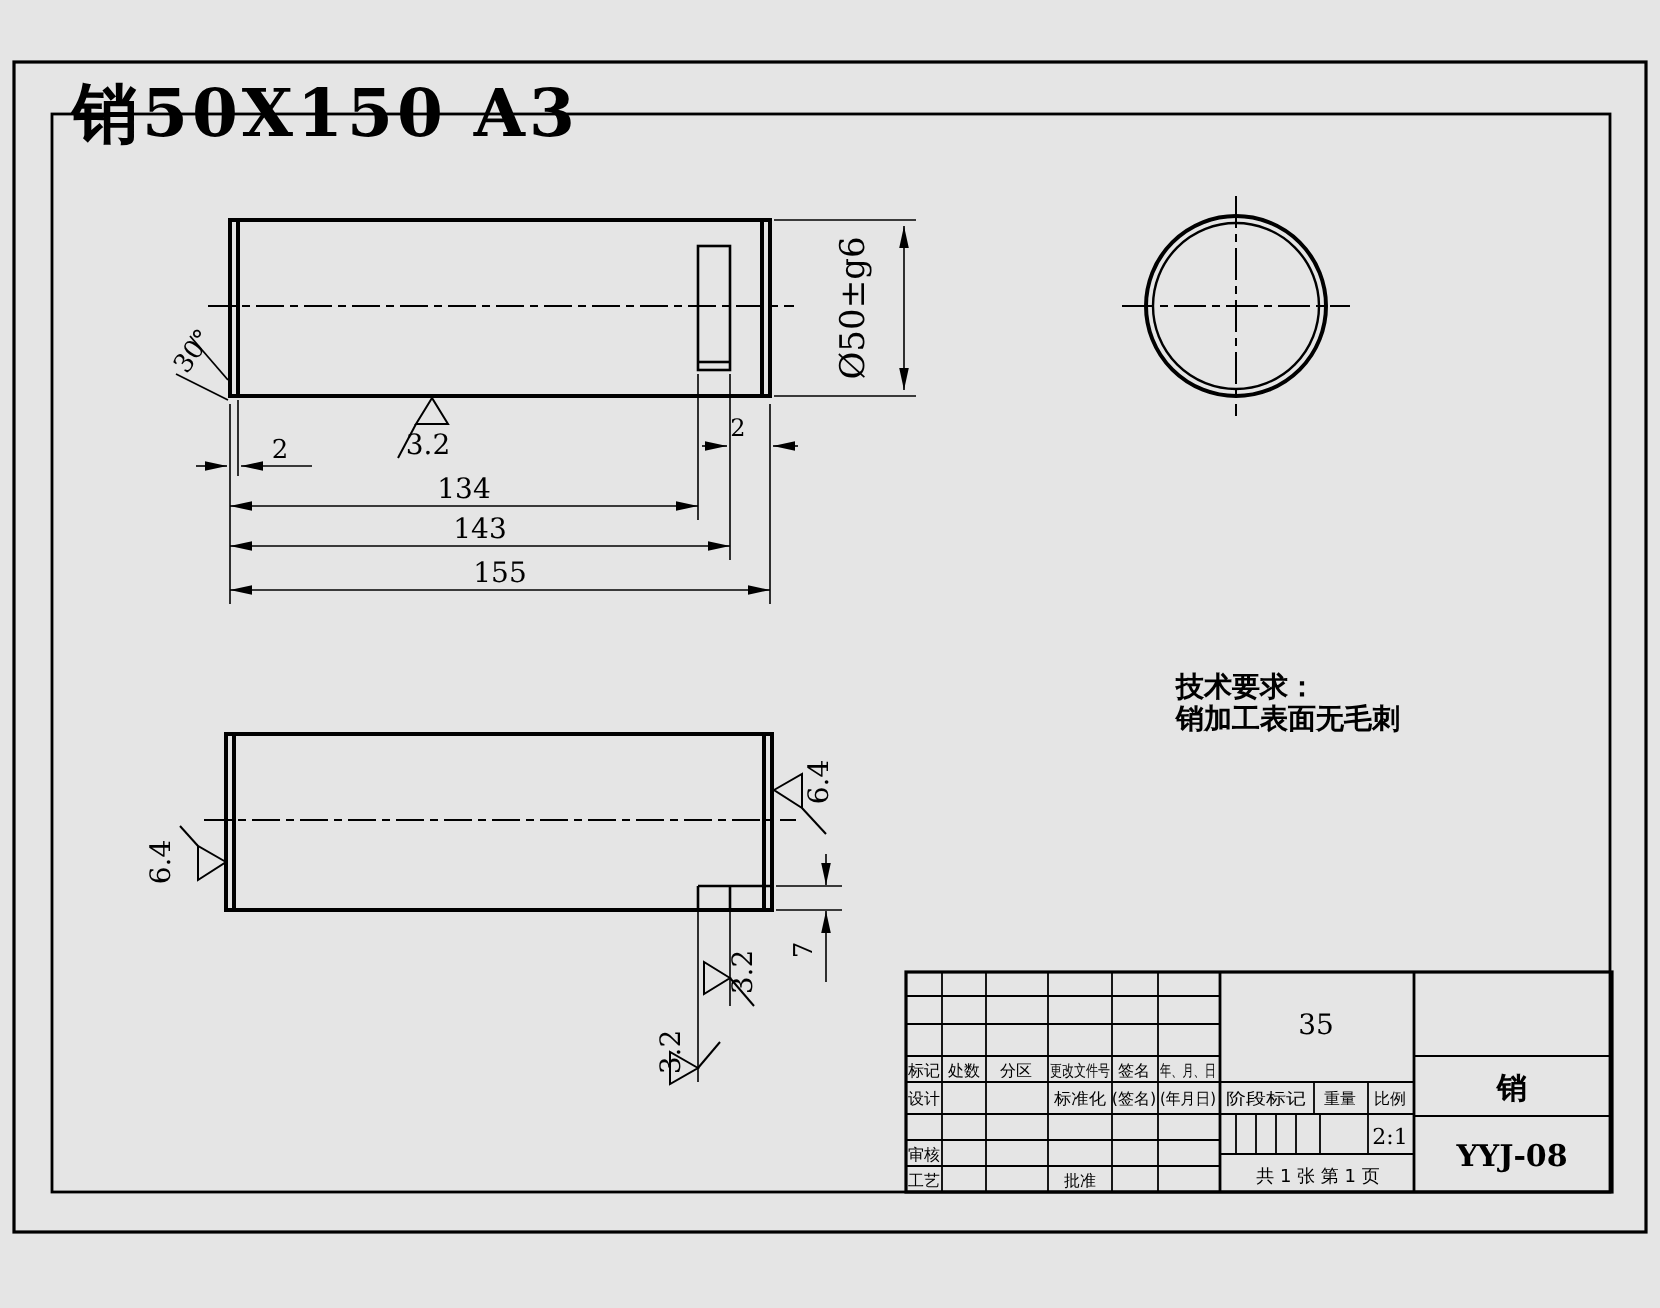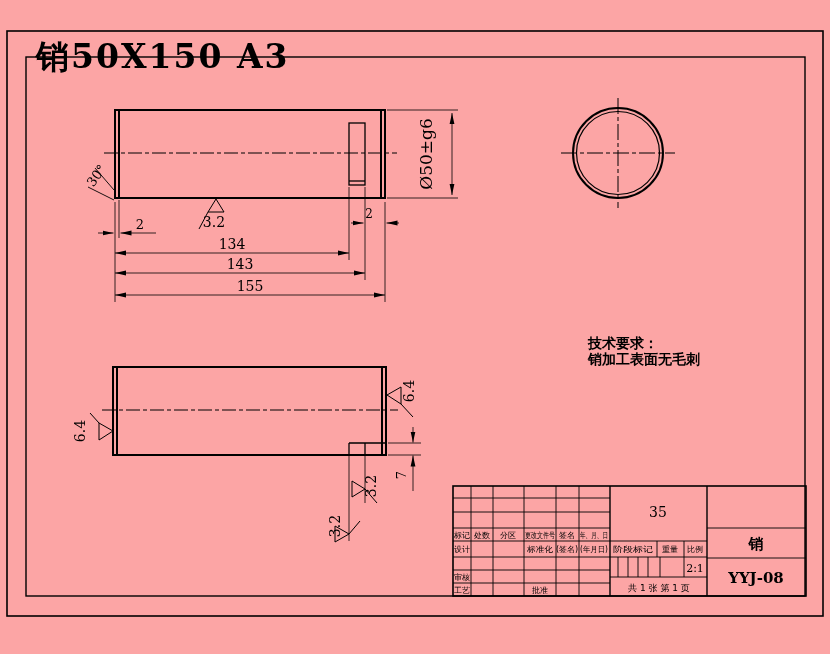--- a/index.html
+++ b/index.html
@@ -1,16 +1,16 @@
 <!DOCTYPE html>
 <html><head>
 <meta charset="utf-8">
 <style>
   html,body{margin:0;padding:0;background:#fff;}
-  .canvas{position:relative;width:830px;height:654px;background:#fca5a5;overflow:hidden;
+  .canvas{position:relative;width:830px;height:654px;background:#e5e5e5;overflow:hidden;
           font-family:"DejaVu Sans",sans-serif;}
   svg{position:absolute;left:0;top:0;}
   text{fill:#000;}
   .dim{font-family:"DejaVu Serif","Liberation Serif",serif;}
   .cn{font-family:"DejaVu Sans","Liberation Sans",sans-serif;}
 </style>
 </head>
 <body>
 
 <div class="canvas">

